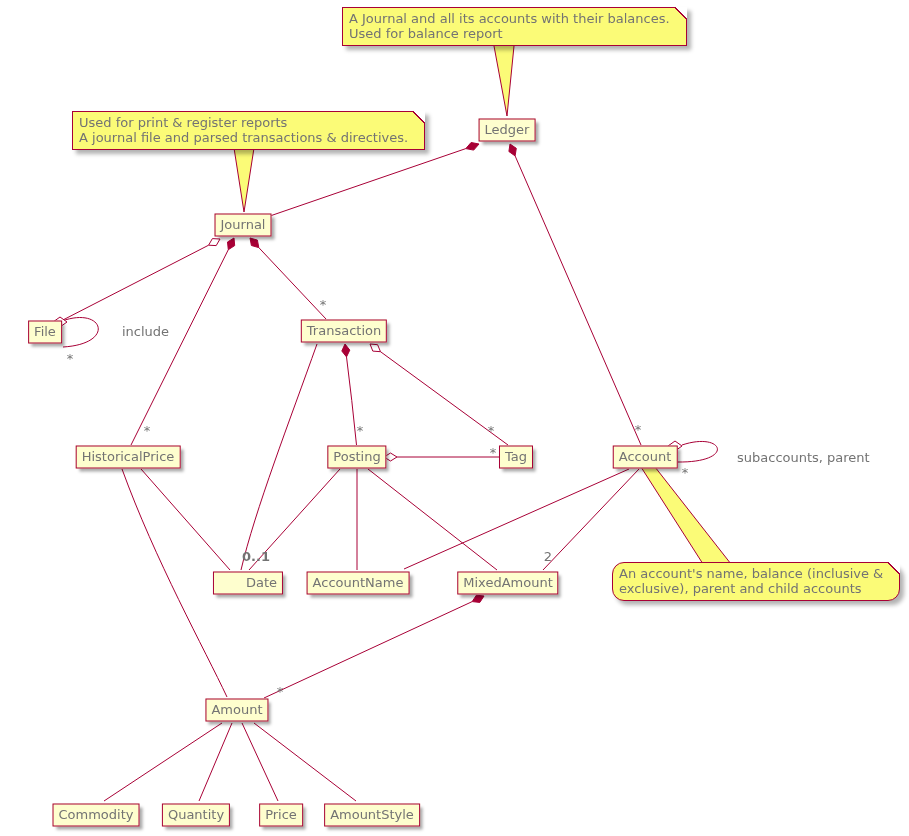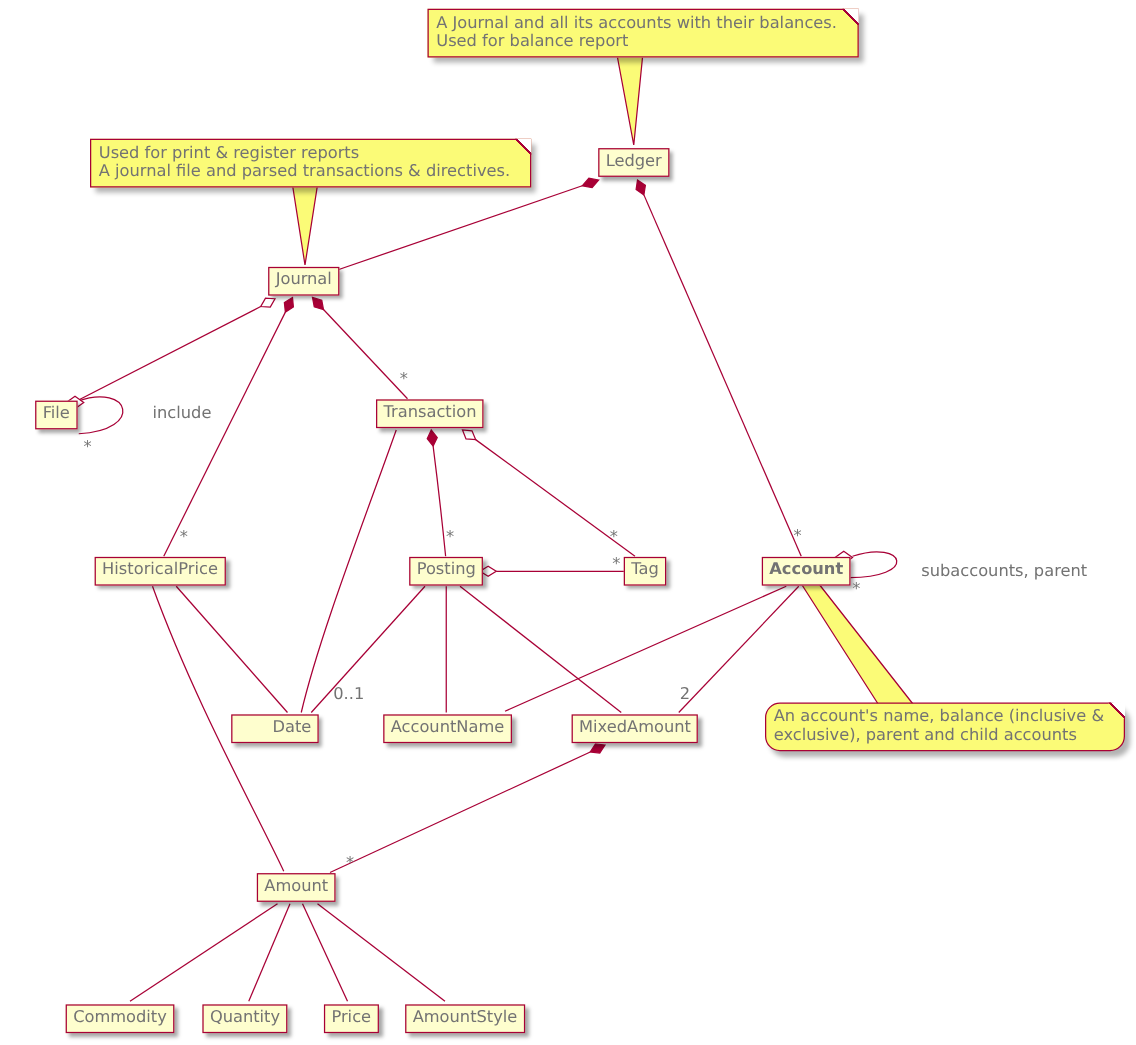--- a/index.html
+++ b/index.html
@@ -107,23 +107,23 @@
   <div class="uml-class" style="left:45px;top:332px;">
     <span>File</span></div>
   <div class="uml-class" style="left:344px;top:331px;">
     <span>Transaction</span></div>
   <div class="uml-class" style="left:128px;top:457px;">
     <span>HistoricalPrice</span></div>
   <div class="uml-class" style="left:357px;top:457px;">
     <span>Posting</span></div>
   <div class="uml-class" style="left:516px;top:457px;">
     <span>Tag</span></div>
-  <div class="uml-class" style="left:645px;top:457px;font-weight:bold;">
+  <div class="uml-class" style="left:645px;top:457px;">
     <span>Account</span></div>
-  <div class="uml-class" style="left:220px;top:583px;padding-left:32px;">
+  <div class="uml-class" style="left:248px;top:583px;padding-left:32px;">
     <span>Date</span></div>
   <div class="uml-class" style="left:358px;top:583px;">
     <span>AccountName</span></div>
   <div class="uml-class" style="left:508px;top:583px;">
     <span>MixedAmount</span></div>
   <div class="uml-class" style="left:237px;top:710px;">
     <span>Amount</span></div>
   <div class="uml-class" style="left:96px;top:815px;">
     <span>Commodity</span></div>
   <div class="uml-class" style="left:196px;top:815px;">
@@ -137,16 +137,16 @@
   <span class="elabel anchor-left" style="left:737px;top:457px;">subaccounts, parent</span>
   <span class="elabel" style="left:70px;top:358px;">*</span>
   <span class="elabel" style="left:323px;top:304px;">*</span>
   <span class="elabel" style="left:147px;top:430px;">*</span>
   <span class="elabel" style="left:360px;top:430px;">*</span>
   <span class="elabel" style="left:491px;top:430px;">*</span>
   <span class="elabel" style="left:493px;top:452px;">*</span>
   <span class="elabel" style="left:638px;top:429px;">*</span>
   <span class="elabel" style="left:685px;top:472px;">*</span>
   <span class="elabel" style="left:280px;top:691px;">*</span>
-  <span class="elabel" style="left:279px;top:556px;">0..1</span>
+  <span class="elabel" style="left:256px;top:556px;font-weight:bold;">0..1</span>
   <span class="elabel" style="left:548px;top:556px;">2</span>
 
 </div>
 
 </body></html>

